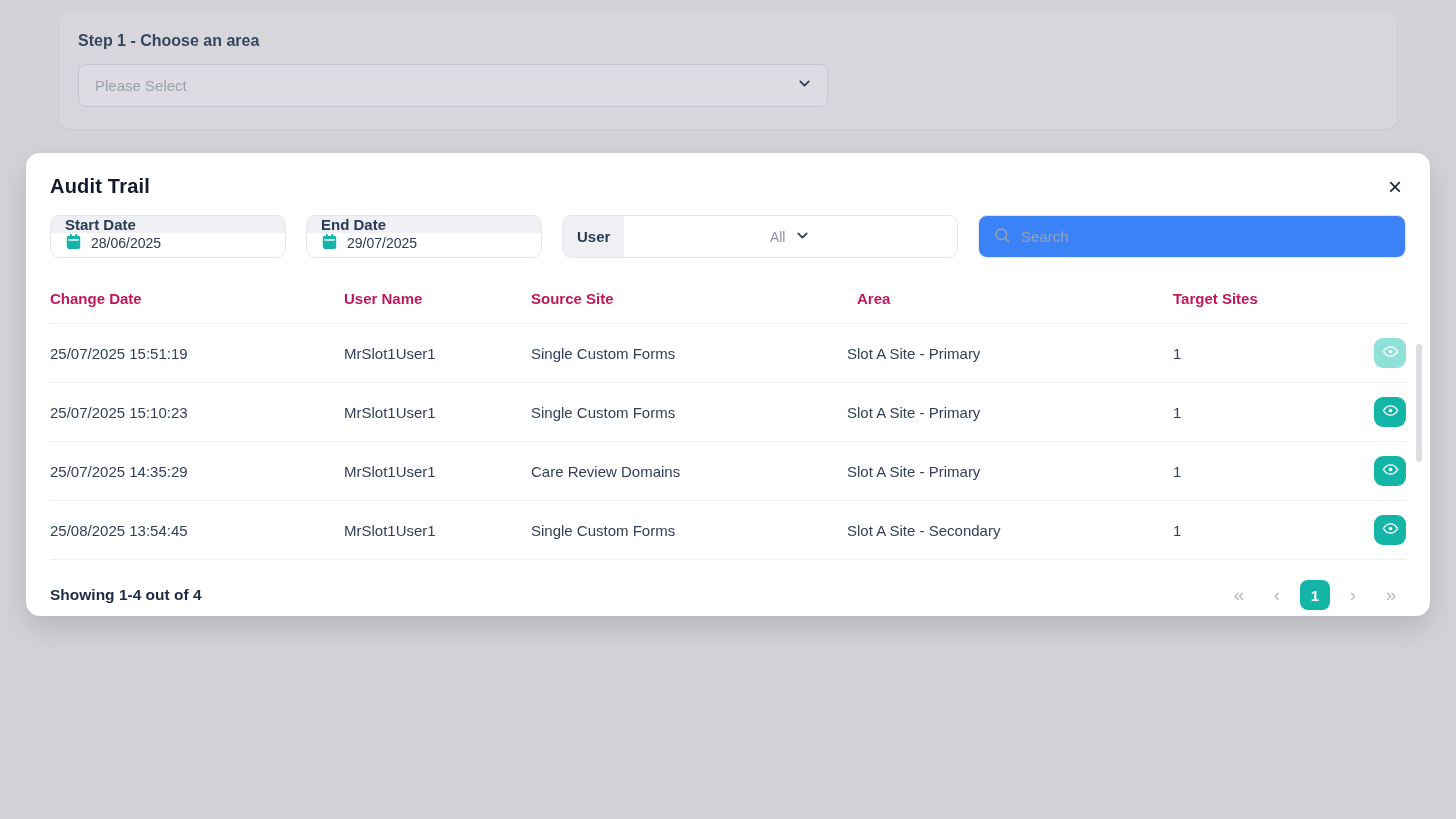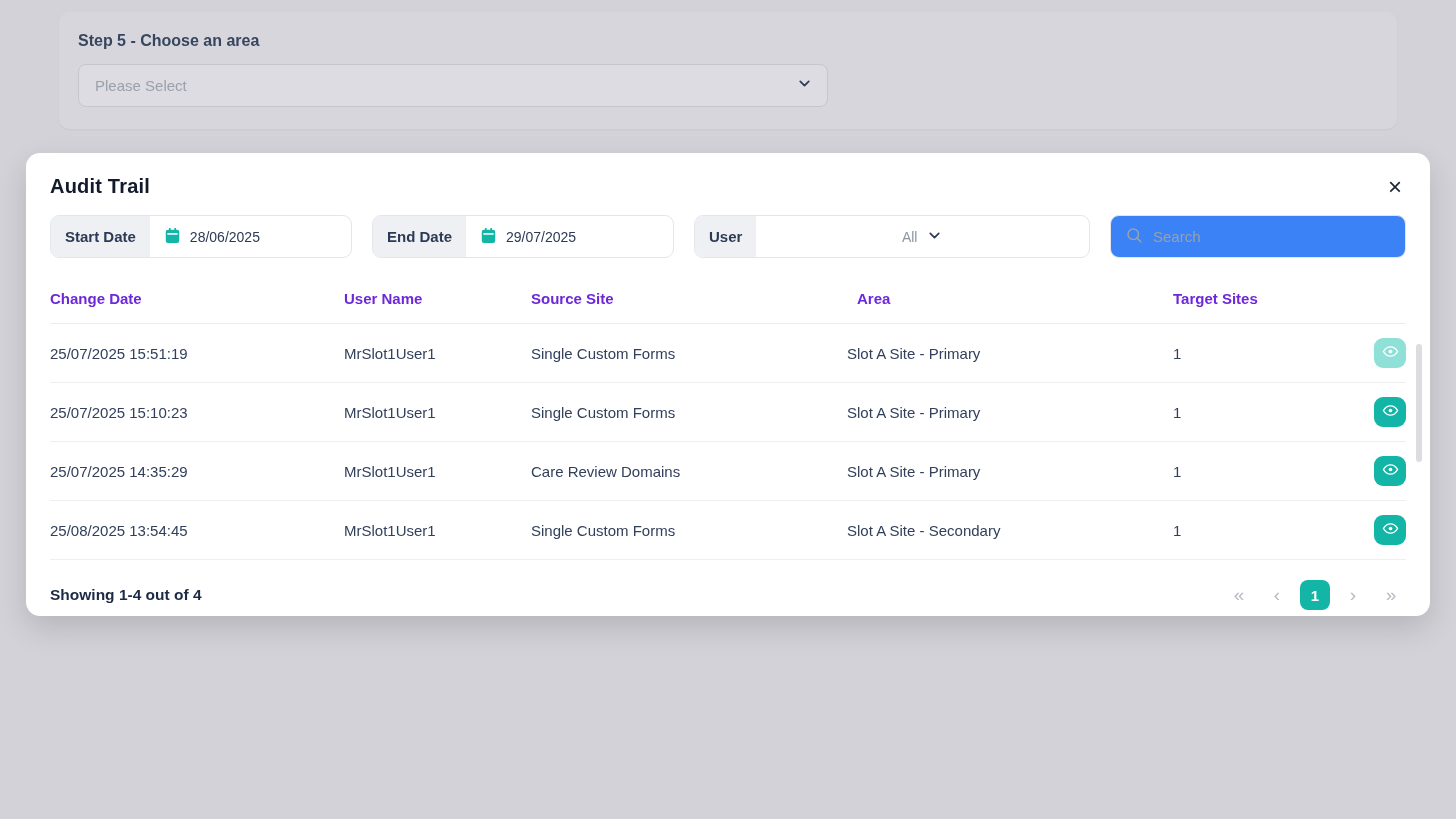--- a/index.html
+++ b/index.html
@@ -75,40 +75,40 @@
     padding:0 14px;
     font-size:15px;font-weight:600;color:#2c3a55;
     white-space:nowrap;
   }
   .pill-value{
     display:flex;align-items:center;gap:9px;
     padding:0 14px;
     font-size:14px;color:#2c3a55;
     white-space:nowrap;
   }
-  .pill.date{width:302px;}
+  .pill.date{width:236px;flex-direction:column;}
   .pill.user{width:396px;}
   .pill.user .pill-value{flex:1;justify-content:center;color:#8d95a5;}
   .search-box{
     flex:1;height:43px;
     border:1px solid #e4e6eb;border-radius:9px;
     display:flex;align-items:center;
     padding:0 14px;gap:10px;background:#3b82f6;
   }
   .search-box input{
     border:none;outline:none;flex:1;
     font-size:15px;color:#2c3a55;
     font-family:inherit;background:transparent;
   }
   .search-box input::placeholder{color:#98a0ad;}
   
   .table{margin-top:24px;position:relative;}
   .thead,.trow{display:flex;align-items:center;}
   .thead{padding:8px 0 16px 0;border-bottom:1px solid #ececf1;}
-  .thead .th{font-size:15px;font-weight:700;color:#6d28d9;}
+  .thead .th{font-size:15px;font-weight:700;color:#be185d;}
   .col-date{width:294px;}
   .col-user{width:187px;}
   .col-area{width:316px;}
   .col-source{width:326px;}
   .col-target{flex:1;}
   .col-action{width:46px;display:flex;justify-content:flex-end;}
   .trow{height:59px;border-bottom:1px solid #efeff3;font-size:15px;color:#32405c;}
   .eye-btn{
     width:32px;height:30px;border:none;border-radius:9px;
     background:var(--accent);
@@ -135,21 +135,21 @@
   }
   .page-btn.current{
     background:var(--accent);color:#fff;border-radius:8px;
     font-size:15px;font-weight:600;
   }
 </style>
 </head>
 <body>
 
 <section class="step-card">
-  <div class="step-title">Step 5 - Choose an area</div>
+  <div class="step-title">Step 1 - Choose an area</div>
   <div class="area-select">
     <span class="placeholder">Please Select</span>
     <span>
       <svg viewBox="0 0 24 24" width="17" height="17" fill="none" stroke="#2d3a55" stroke-width="2.4" stroke-linecap="round" stroke-linejoin="round">
           <path d="M6 9l6 6 6-6"></path>
         </svg>
     </span>
   </div>
 </section>
 

